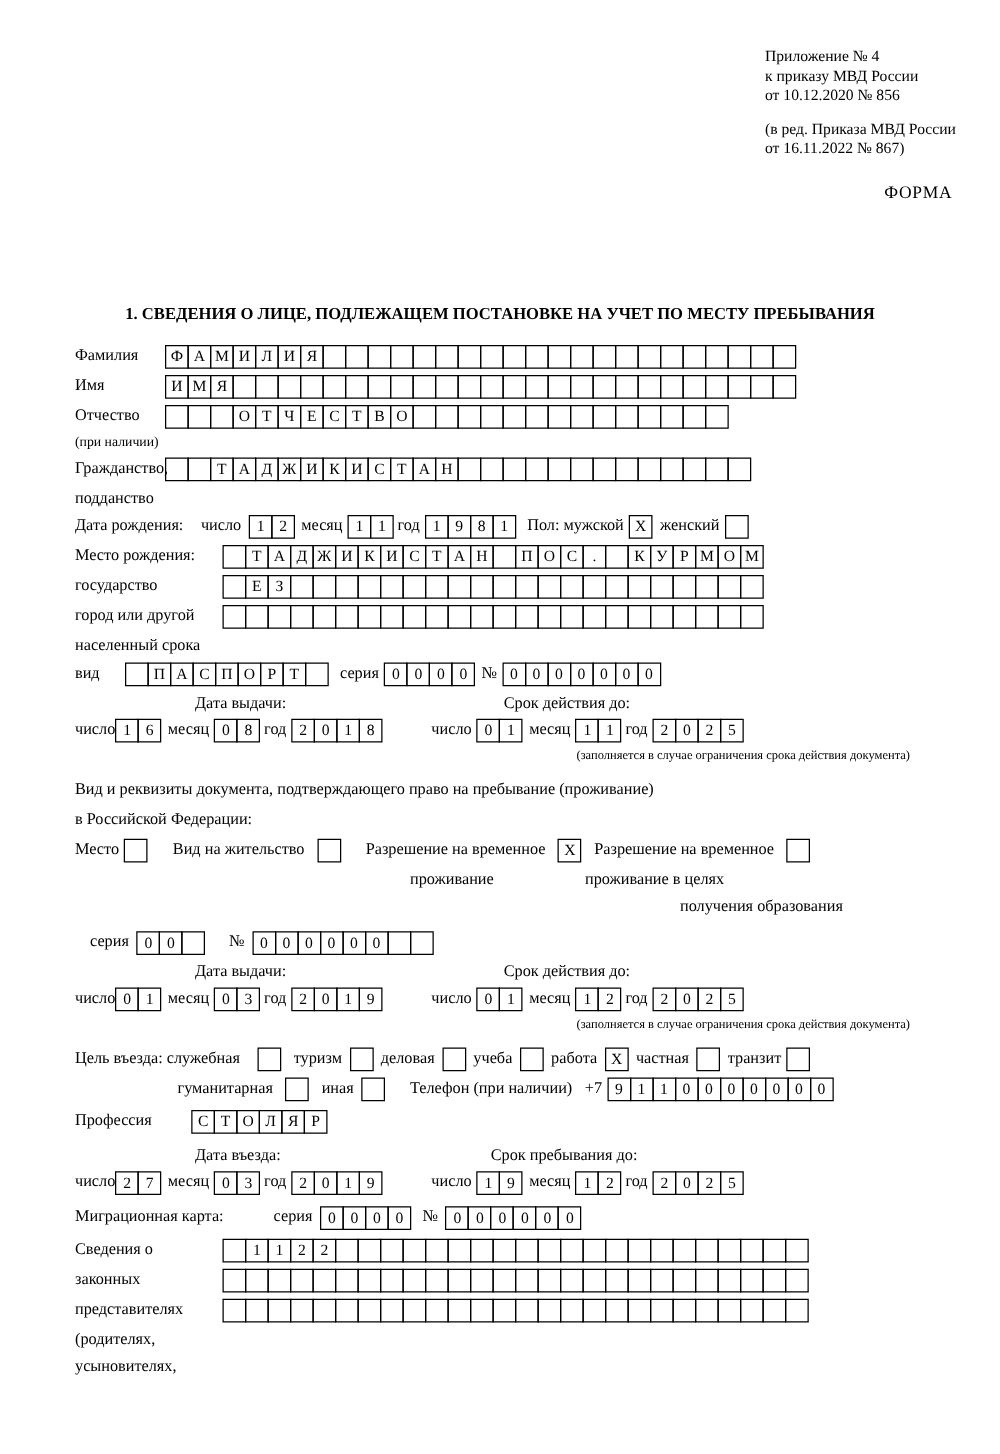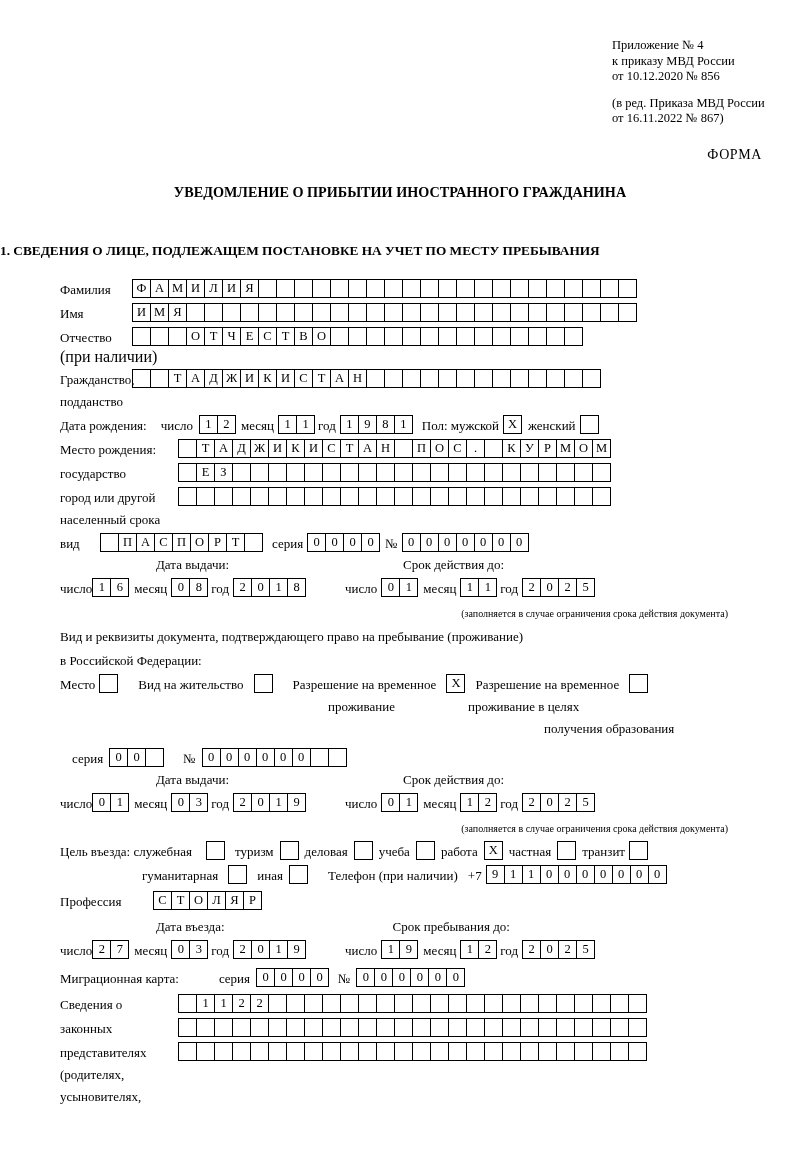--- a/index.html
+++ b/index.html
@@ -54,34 +54,34 @@
     width: 58px;
     border-bottom: 1.3px solid #000;
     vertical-align: 2px;
     margin-left: 4px;
   }
   .section1 {
     position: absolute;
     top: 243px;
     left: 0;
     width: 800px;
-    text-align: left;
+    text-align: center;
     font-weight: bold;
     font-size: 13.3px;
   }
   .form-area {
     position: absolute;
     top: 276px;
     left: 60px;
     width: 680px;
     font-size: 13px;
   }
   .row {
     display: flex;
-    align-items: flex-end;
+    align-items: flex-start;
     margin-bottom: 2px;
     min-height: 22px;
   }
   .lbl {
     font-size: 13px;
     white-space: nowrap;
   }
   .cells {
     display: flex;
   }
@@ -139,21 +139,20 @@
     <div>Приложение № 4</div>
     <div>к приказу МВД России</div>
     <div>от 10.12.2020 № 856</div>
     <div class="grp2">(в ред. Приказа МВД России</div>
     <div>от 16.11.2022 № 867)</div>
   </div>
 
   <div class="forma">ФОРМА</div>
 
   <div class="title">
-    <div>УВЕДОМЛЕНИЕ О ПРИБЫТИИ ИНОСТРАННОГО ГРАЖДАНИНА</div>
   </div>
 
   <div class="section1">1. СВЕДЕНИЯ О ЛИЦЕ, ПОДЛЕЖАЩЕМ ПОСТАНОВКЕ НА УЧЕТ ПО МЕСТУ ПРЕБЫВАНИЯ</div>
 
   <div class="form-area">
 
     <div class="row">
       <div class="lbl" style="width:72px">Фамилия</div>
       <div class="cells" id="cells-surname">
           <div class="cell">Ф</div>
@@ -246,21 +245,21 @@
           <div class="cell"></div>
           <div class="cell"></div>
           <div class="cell"></div>
           <div class="cell"></div>
           <div class="cell"></div>
           <div class="cell"></div>
         </div>
     </div>
 
     <div class="row" style="min-height:18px;margin-bottom:0">
-      <div class="lbl" style="width:72px;font-size:16px">(при наличии)</div>
+      <div class="lbl" style="width:72px;font-size:11px">(при наличии)</div>
     </div>
 
     <div class="row">
       <div class="lbl" style="width:72px">Гражданство,</div>
       <div class="cells" id="cells-citizenship">
           <div class="cell"></div>
           <div class="cell"></div>
           <div class="cell">Т</div>
           <div class="cell">А</div>
           <div class="cell">Д</div>

